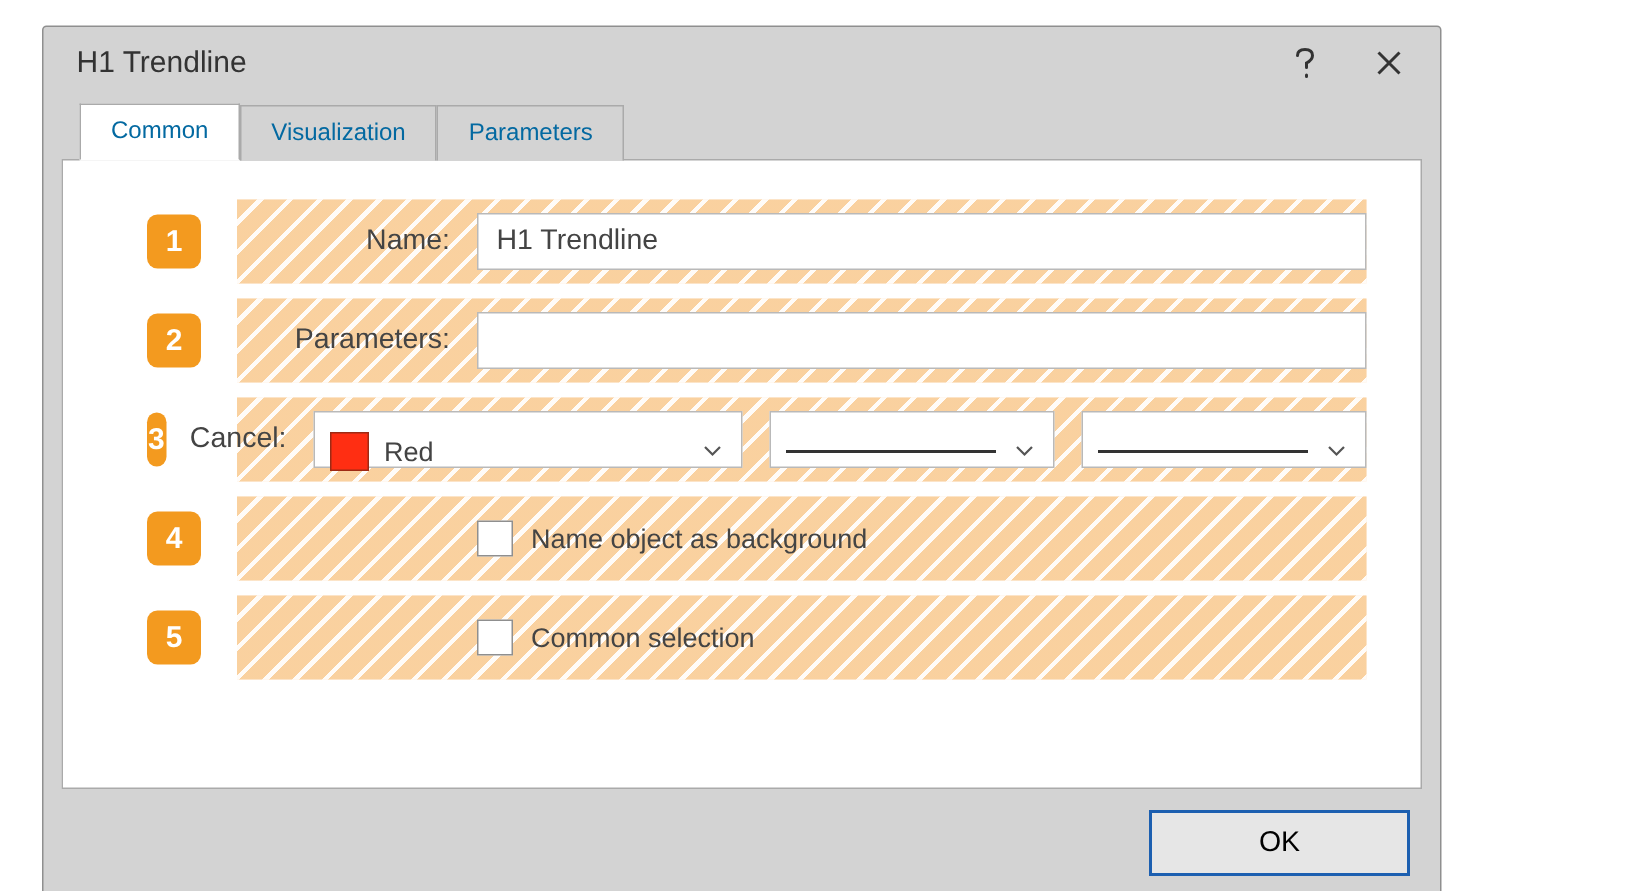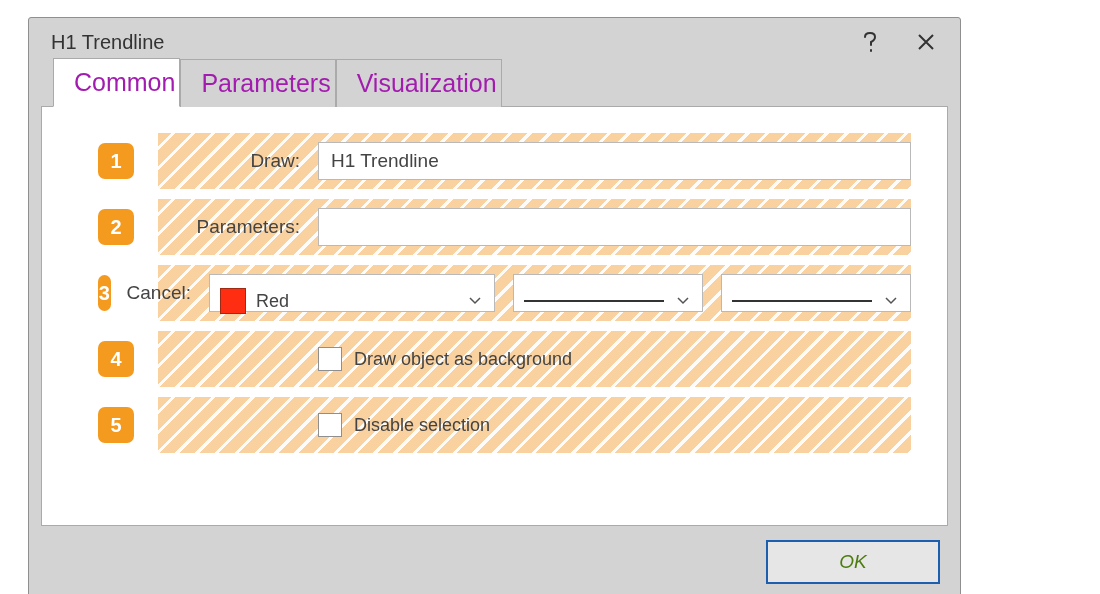--- a/index.html
+++ b/index.html
@@ -47,23 +47,23 @@
   .tabstrip {
     display: flex;
     align-items: flex-end;
     gap: 0;
     margin-left: 24px;
     height: 40px;
     position: relative;
     z-index: 2;
   }
   .tab {
-    padding: 9px 4px 9px 20px;
-    font-size: 25px;
-    color: #a21caf;
+    padding: 9px 20px 9px 20px;
+    font-size: 16px;
+    color: #0369a1;
     background: #d3d3d3;
     border: 1px solid #aaa;
     border-bottom: none;
     position: relative;
     top: 1px;
   }
   .tab.active {
     background: #ffffff;
     border-color: #aaa;
     border-bottom: 1px solid #ffffff;
@@ -211,22 +211,21 @@
   }
   .btn {
     width: 170px;
     height: 40px;
     border: 1px solid #9a9a9a;
     background: #e6e6e6;
     display: flex;
     align-items: center;
     justify-content: center;
     font-size: 19px;
-    color: #4d7c0f;
-    font-style: italic;
+    color: #000000;
   }
   .btn.primary {
     border: 2px solid #1c5fb0;
   }
 </style>
 </head>
 <body>
 
 <div class="dialog">
 
@@ -239,31 +238,31 @@
     </div>
     <div class="winbtn">
       <svg width="18" height="18" viewBox="0 0 18 18">
         <path d="M2 2 L16 16 M16 2 L2 16" stroke="#333" stroke-width="2" fill="none"></path>
       </svg>
     </div>
   </div>
 
   <div class="tabstrip">
     <div class="tab active">Common</div>
+    <div class="tab">Visualization</div>
     <div class="tab">Parameters</div>
-    <div class="tab">Visualization</div>
   </div>
 
   <div class="panel">
     <div class="rows">
 
       <div class="row">
         <div class="hl"></div>
         <div class="numbadge">1</div>
-        <div class="lbl">Draw:</div>
+        <div class="lbl">Name:</div>
         <div class="textinput">
           <span>H1 Trendline</span>
         </div>
       </div>
 
       <div class="row">
         <div class="hl"></div>
         <div class="numbadge">2</div>
         <div class="lbl">Parameters:</div>
         <div class="textinput">
@@ -303,31 +302,31 @@
           </div>
         </div>
       </div>
 
       <div class="row checkbox-row">
         <div class="hl"></div>
         <div class="numbadge">4</div>
         <div class="lbl"></div>
         <div class="check-wrap">
           <div class="chk"></div>
-          <span>Draw object as background</span>
+          <span>Name object as background</span>
         </div>
       </div>
 
       <div class="row checkbox-row">
         <div class="hl"></div>
         <div class="numbadge">5</div>
         <div class="lbl"></div>
         <div class="check-wrap">
           <div class="chk"></div>
-          <span>Disable selection</span>
+          <span>Common selection</span>
         </div>
       </div>
 
     </div>
   </div>
 
   <div class="footer">
     <div class="btn primary">OK</div>
   </div>
 

